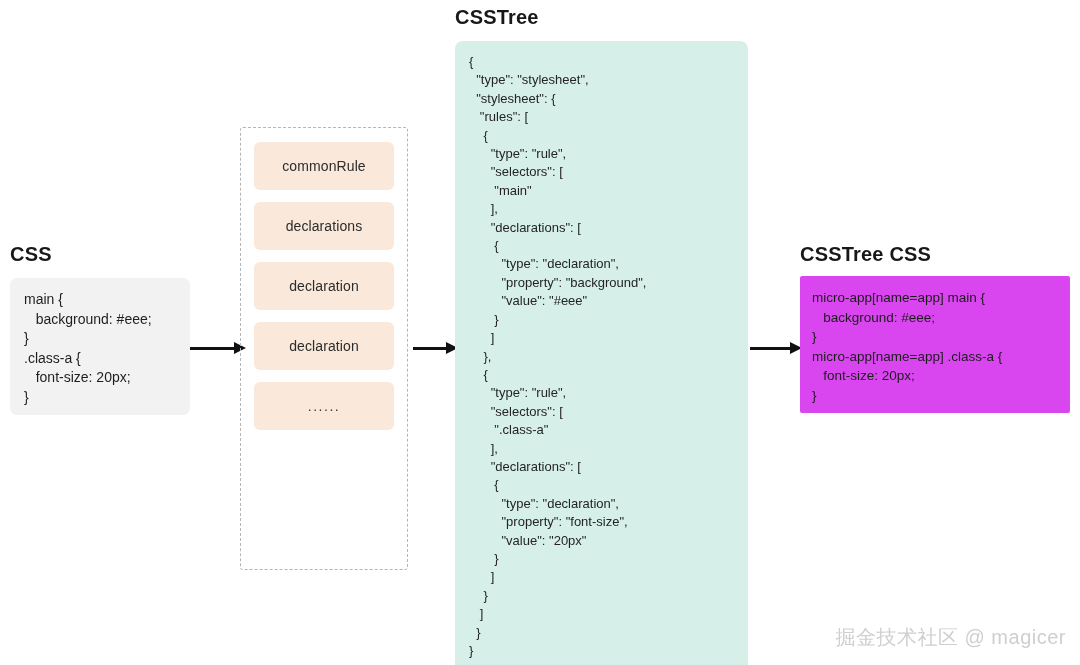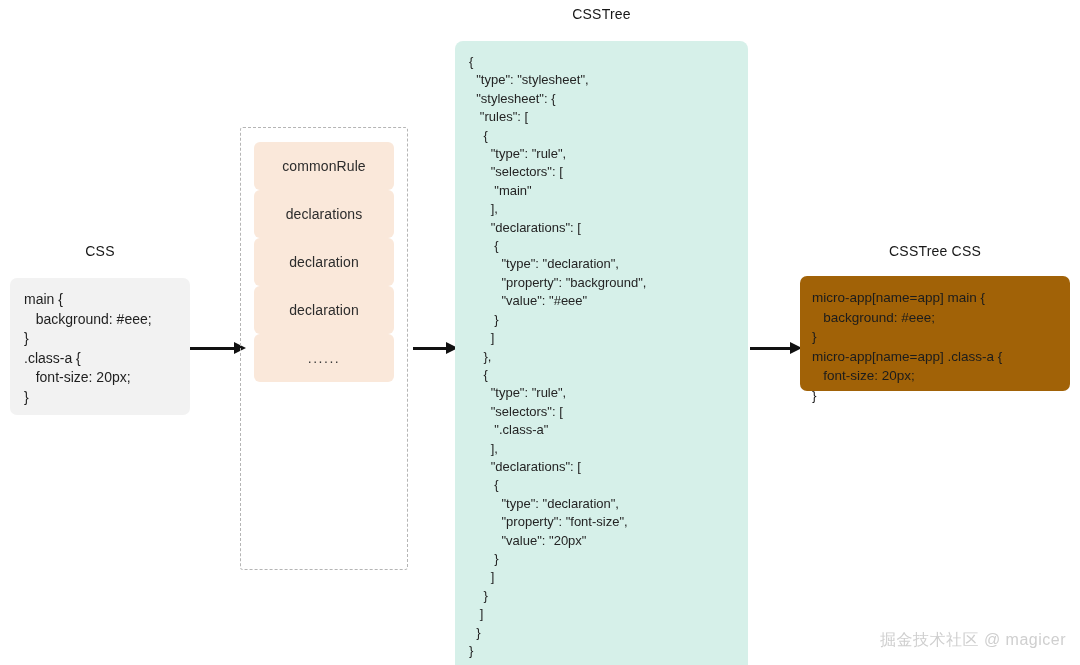--- a/index.html
+++ b/index.html
@@ -18,25 +18,25 @@
   }
 
   .stage {
     position: absolute;
     inset: 0;
   }
 
   
   .section-title {
     position: absolute;
-    font-size: 14px;
-    font-weight: 400;
+    font-size: 20px;
+    font-weight: 700;
     color: #181818;
     letter-spacing: 0.2px;
-    text-align: center;
+    text-align: left;
     white-space: nowrap;
   }
 
   
   #css-title {
     left: 10px;
     top: 243px;
     width: 180px;
   }
   #css-box {
@@ -69,21 +69,21 @@
     left: 240px;
     top: 127px;
     width: 168px;
     height: 443px;
     border: 1px dashed #b5b5b5;
     border-radius: 3px;
     padding: 14px 13px;
     display: flex;
     flex-direction: column;
     justify-content: flex-start;
-    gap: 0;
+    gap: 12px;
   }
   .rule-chip {
     height: 48px;
     background: #fae8da;
     border-radius: 6px;
     display: flex;
     align-items: center;
     justify-content: center;
     font-size: 14px;
     color: #2c2c2c;
@@ -123,23 +123,23 @@
   #parsed-title {
     left: 800px;
     top: 243px;
     width: 270px;
   }
   #parsed-box {
     position: absolute;
     left: 800px;
     top: 276px;
     width: 270px;
-    height: 115px;
-    background: #a16207;
-    border-radius: 7px;
+    height: 137px;
+    background: #d946ef;
+    border-radius: 2px;
     padding: 12px 12px;
   }
   #parsed-box .code {
     font-size: 13.5px;
     line-height: 19.5px;
     color: #1c1c1c;
   }
 
   
   .arrow {
@@ -173,21 +173,21 @@
 
   #arrow-3 { left: 750px; width: 52px; }
   #arrow-3 .shaft { width: 41px; }
   #arrow-3 .head  { left: 40px; }
 
   
   #watermark {
     position: absolute;
     right: 14px;
     bottom: 14px;
-    font-size: 16px;
+    font-size: 20px;
     color: #cfcfcf;
     letter-spacing: 0.5px;
     white-space: nowrap;
     font-family: "Liberation Sans", sans-serif;
   }
 </style>
 </head>
 <body>
 
 <div class="stage">

